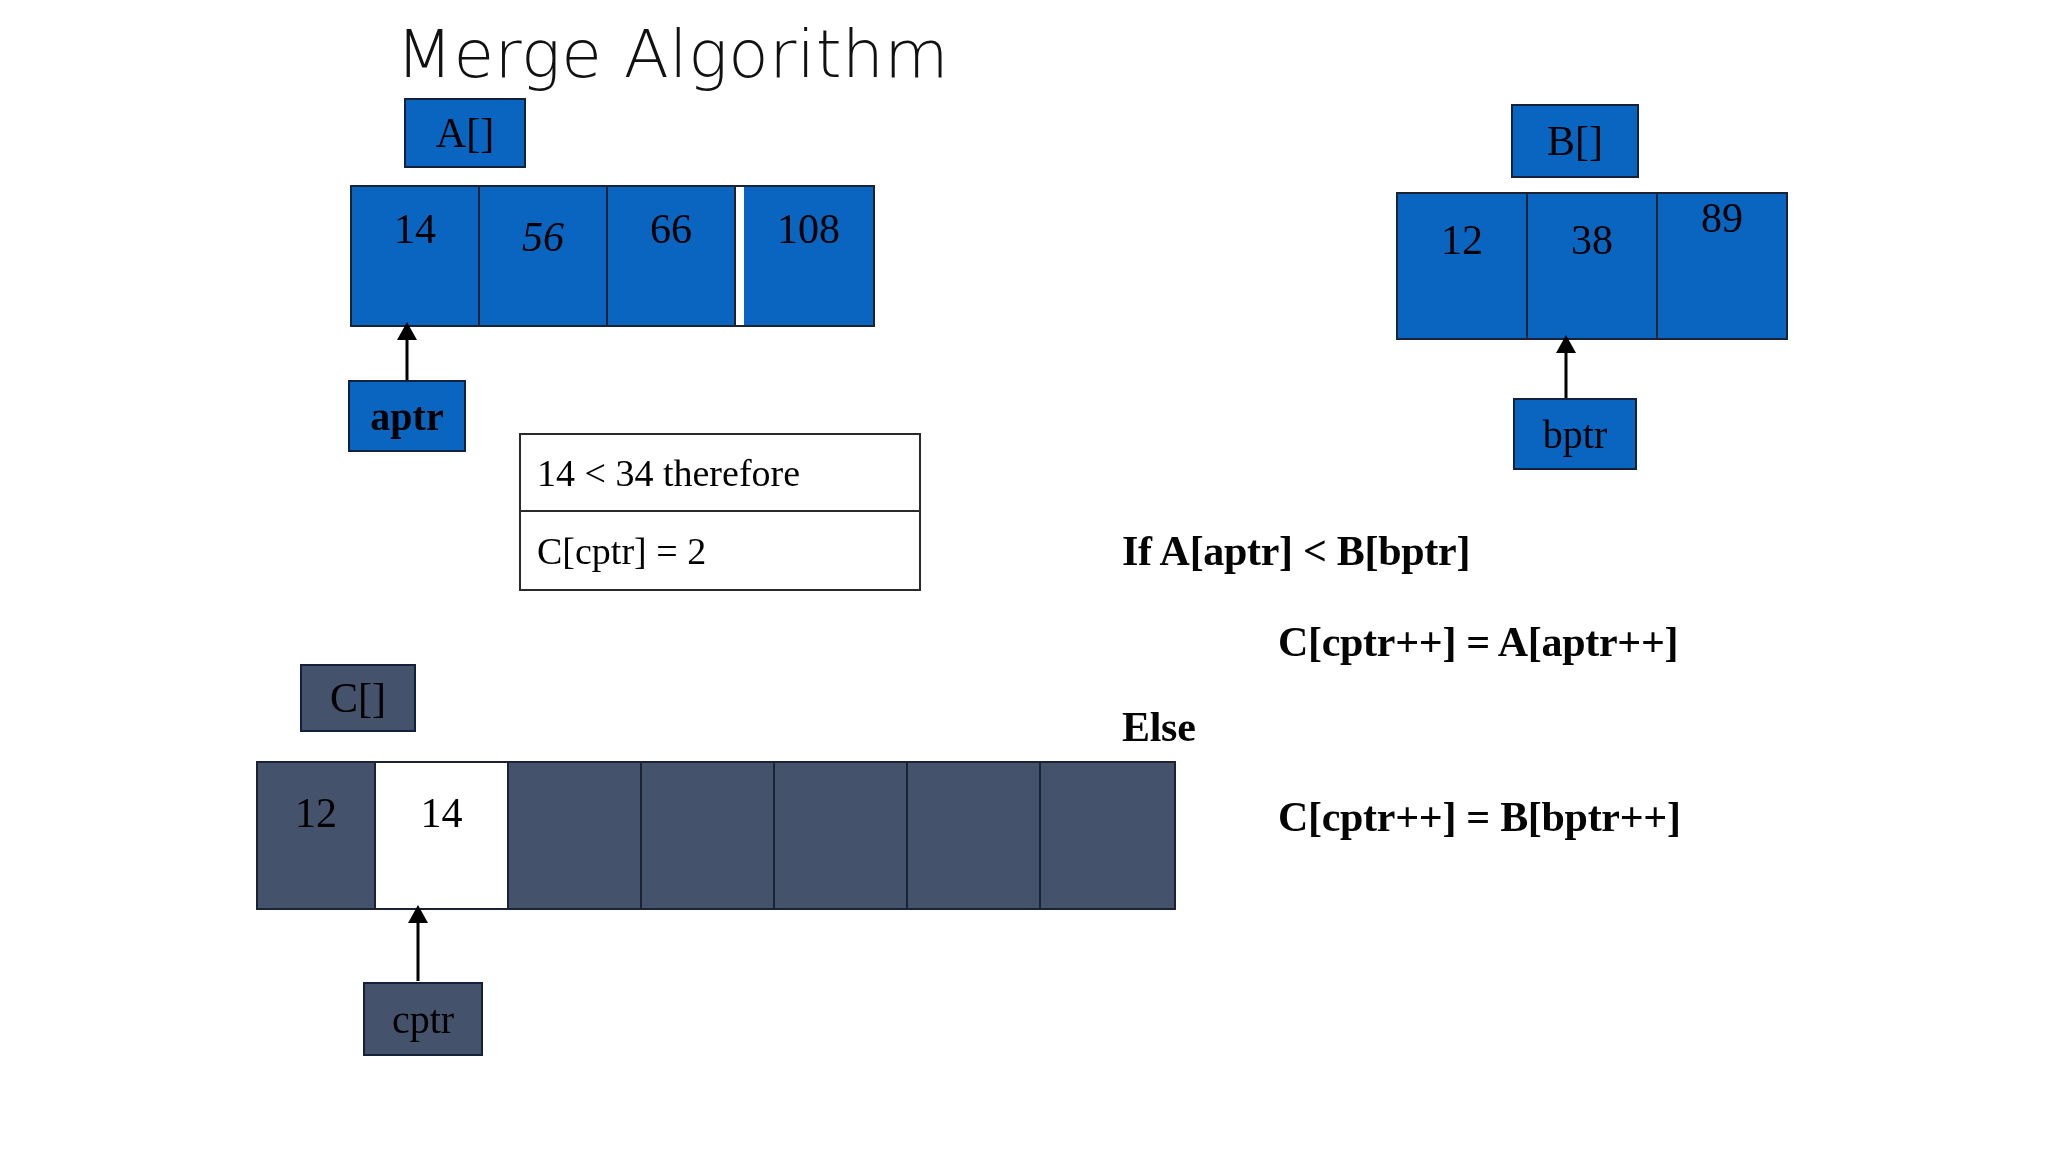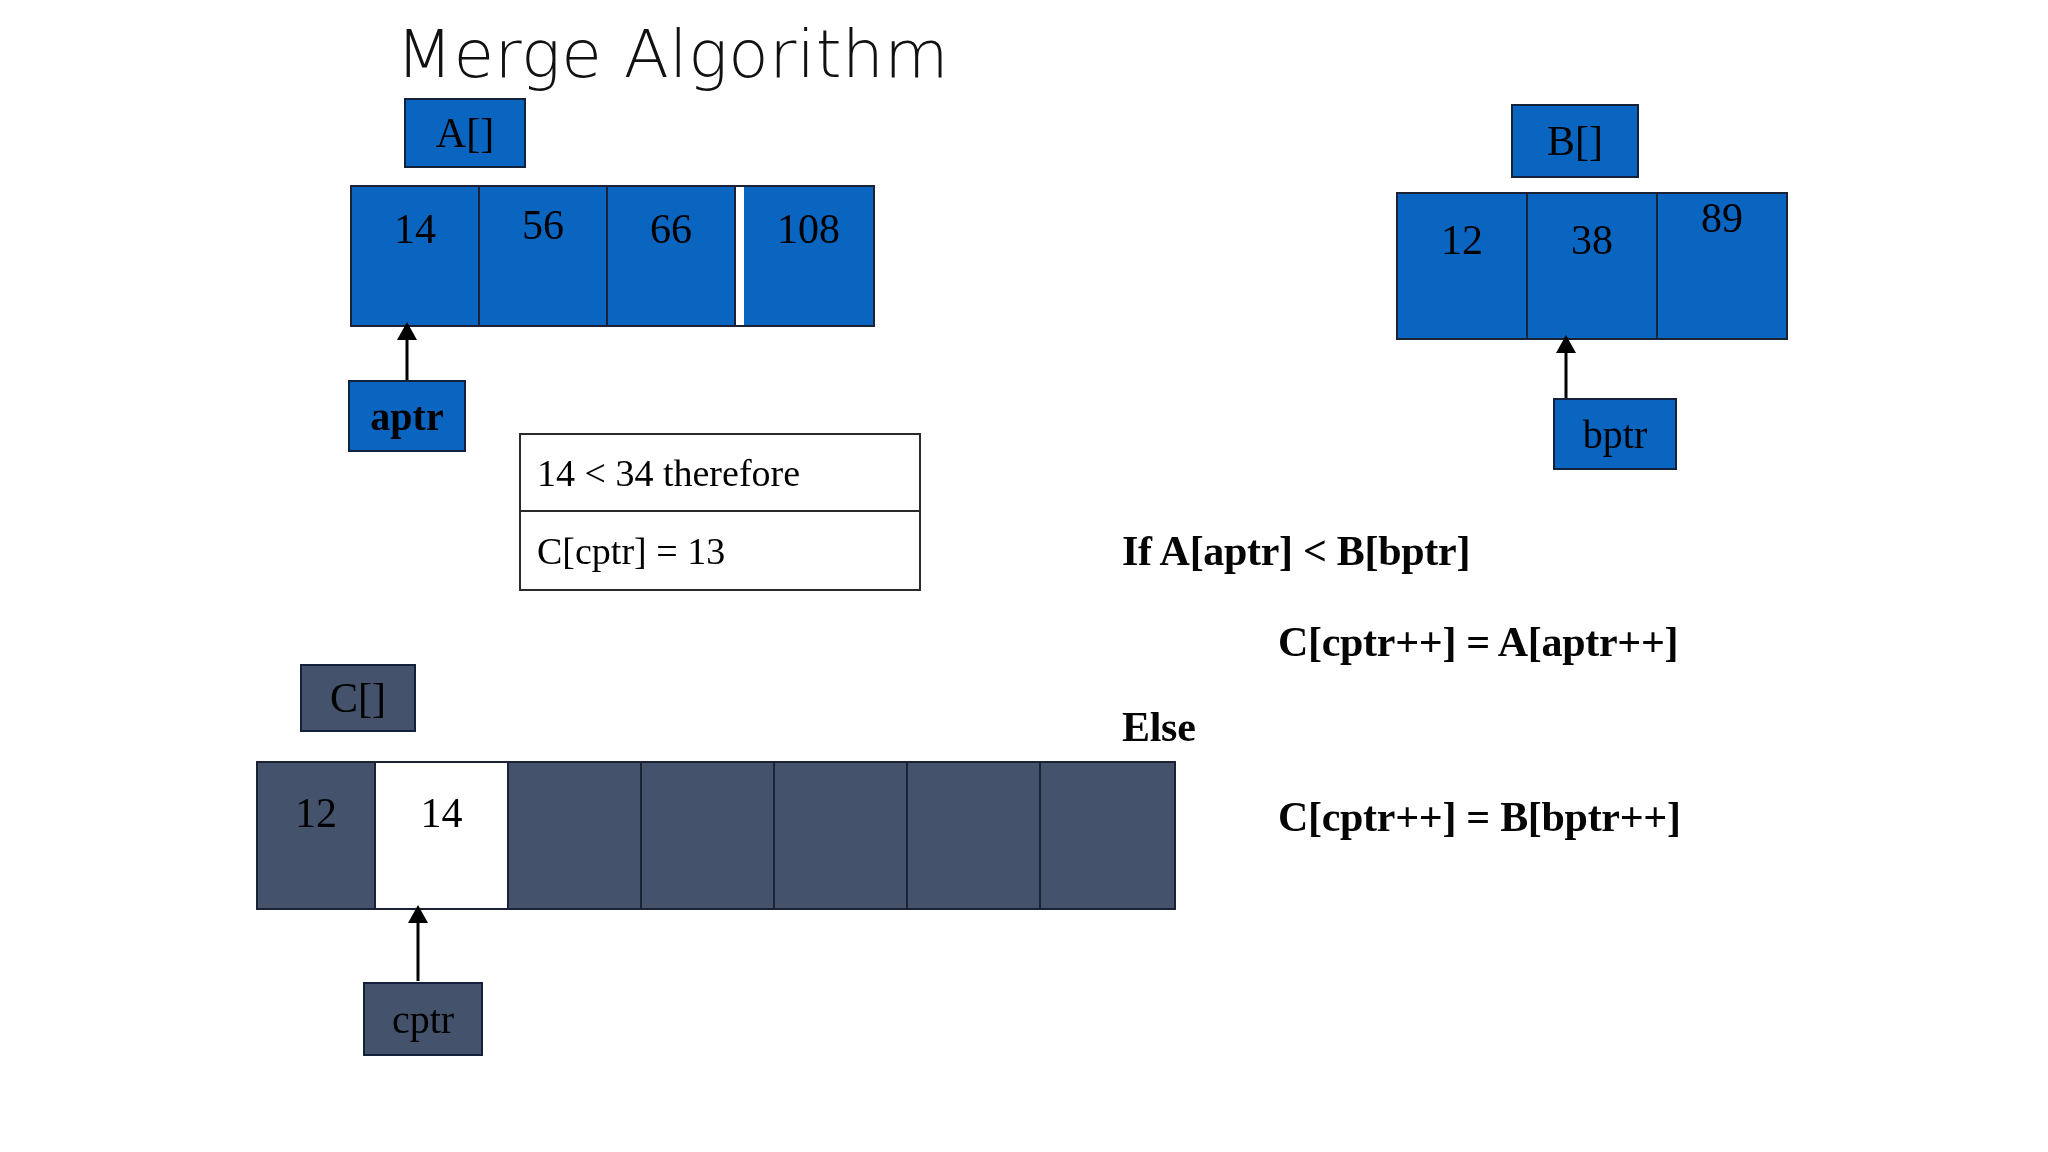--- a/index.html
+++ b/index.html
@@ -109,21 +109,21 @@
 <div id="slide-title">Merge Algorithm</div>
 
 <div class="label-box blue" id="a-label" style="left:404px; top:98px; width:122px; height:70px; font-size:42px;">
   <span>A[]</span>
 </div>
 
 <div class="array-row" id="array-a" style="left:350px; top:185px; width:525px; height:142px;">
   <div class="cell blue" style="width:130px; padding-top:18px; font-size:42px;">
     <span>14</span>
   </div>
-  <div class="cell blue" style="width:130px; padding-top:14px; font-size:42px;">
+  <div class="cell blue" style="width:130px; padding-top:26px; font-size:42px;font-style:italic;">
     <span>56</span>
   </div>
   <div class="cell blue" style="width:130px; padding-top:18px; font-size:42px;">
     <span>66</span>
   </div>
   <div class="cell blue" style="width:131px; padding-top:18px; font-size:42px;margin-left:8px;">
     <span>108</span>
   </div>
 </div>
 
@@ -150,27 +150,27 @@
   <div class="cell blue" style="width:128px; font-size:42px;">
     <span>89</span>
   </div>
 </div>
 
 <svg class="arrow" style="left:1551px; top:333px;" width="30" height="67">
   <line x1="15" y1="67" x2="15" y2="14" stroke="#000" stroke-width="3"></line>
   <polygon points="15,2 5,20 25,20" fill="#000"></polygon>
 </svg>
 
-<div class="label-box blue" style="left:1513px; top:398px; width:124px; height:72px; font-size:40px;margin-left:40px;">
+<div class="label-box blue" style="left:1513px; top:398px; width:124px; height:72px; font-size:40px;">
   <span>bptr</span>
 </div>
 
 <div id="note-table">
   <div class="note-row top">14 &lt; 34 therefore</div>
-  <div class="note-row">C[cptr] = 13</div>
+  <div class="note-row">C[cptr] = 2</div>
 </div>
 
 <div class="code-line" style="left:1122px; top:527px;">If A[aptr] &lt; B[bptr]</div>
 <div class="code-line" style="left:1278px; top:618px;">C[cptr++] = A[aptr++]</div>
 <div class="code-line" style="left:1122px; top:703px;">Else</div>
 <div class="code-line" style="left:1278px; top:793px;">C[cptr++] = B[bptr++]</div>
 
 <div class="label-box slate" style="left:300px; top:664px; width:116px; height:68px; font-size:42px;">
   <span>C[]</span>
 </div>

